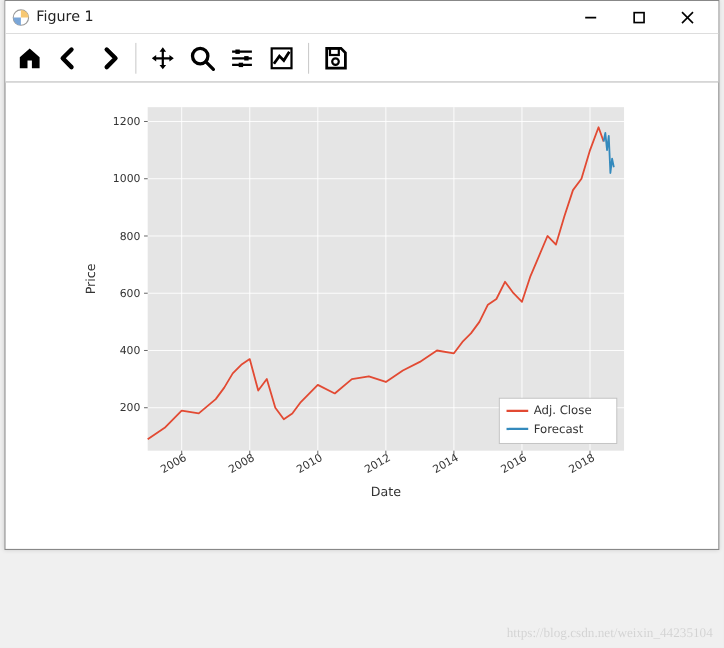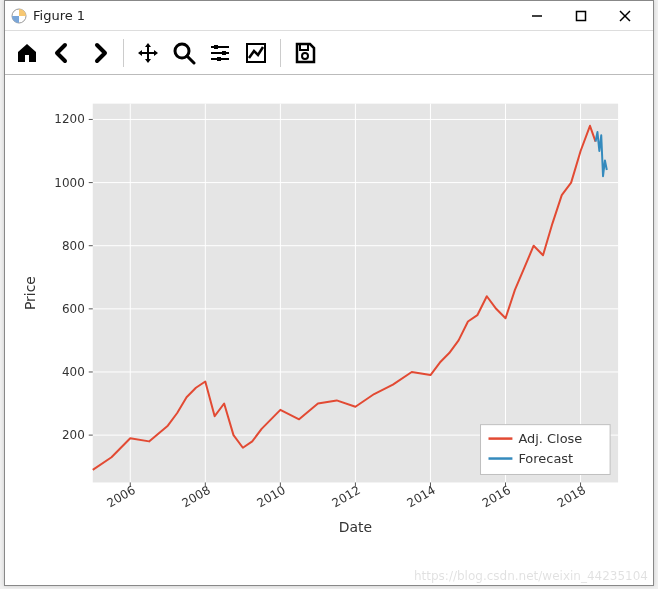--- a/index.html
+++ b/index.html
@@ -8,21 +8,21 @@
     font-family: "DejaVu Sans", "Segoe UI", Arial, sans-serif;
     background: #f0f0f0;
     width: 658px;
     height: 589px;
     overflow: hidden;
     position: relative;
   }
   .window {
     position: absolute;
     left: 4px; top: 0;
-    width: 650px; height: 586px;
+    width: 650px; height: 500px;
     background: #fff;
     border: 1px solid #888;
     box-shadow: 0 0 4px rgba(0,0,0,.15);
   }
   .titlebar {
     height: 30px;
     display: flex;
     align-items: center;
     padding: 0 6px;
     border-bottom: 1px solid #ddd;
@@ -73,20 +73,21 @@
     padding: 0 8px;
     font-size: 13px;
     color: #222;
   }
   .watermark {
     position: absolute;
     right: 10px; bottom: 6px;
     font-size: 12px;
     color: rgba(0,0,0,0.12);
     pointer-events: none;
+    font-family: Liberation Serif, serif;
   }
   .axis-label { font-size: 14px; fill: #333; }
   .tick-label { font-size: 12px; fill: #333; }
   .legend-box { fill: #fff; stroke: #bfbfbf; stroke-width: 1; }
   .legend-text { font-size: 13px; fill: #333; }
 </style>
 </head>
 <body>
 
 <div class="window">

